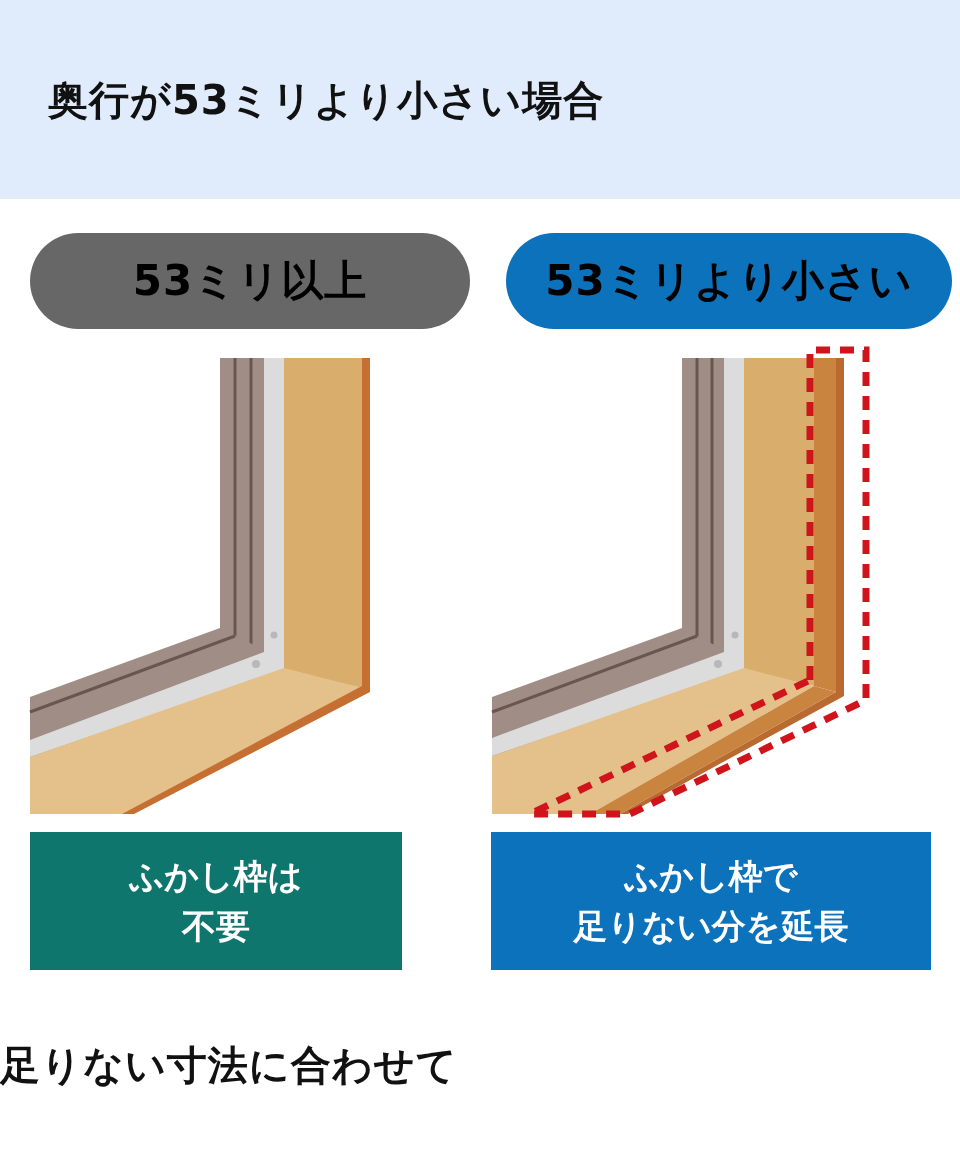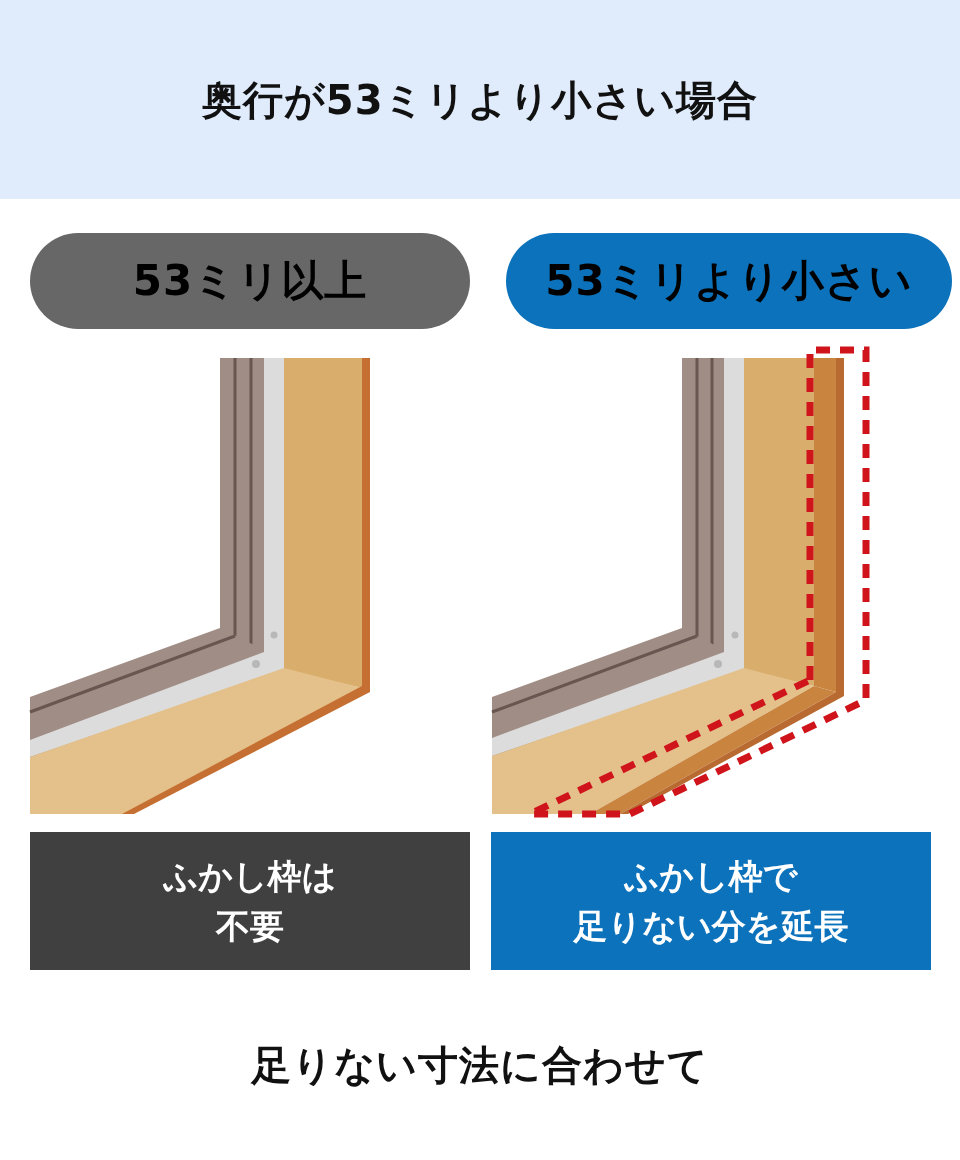--- a/index.html
+++ b/index.html
@@ -1,44 +1,45 @@
 <!DOCTYPE html>
 <html><head>
   <meta charset="utf-8">
   <style>
     * { margin: 0; padding: 0; box-sizing: border-box; }
     html, body { width: 960px; height: 1160px; background: #ffffff; overflow: hidden; }
     body { position: relative; font-family: "DejaVu Sans", "Liberation Sans", sans-serif; }
     .header {
       position: absolute; left: 0; top: 0; width: 960px; height: 199px;
       background: #e0ecfb;
-      display: flex; flex-direction: row; align-items: center; justify-content: center;
+      display: flex; flex-direction: row; align-items: center; 
       color: #111111; font-weight: bold; font-size: 40px; line-height: 62px;
       letter-spacing: 1px;
+      padding-left: 48px;
     }
     .pill {
       position: absolute; top: 233px; height: 96px; border-radius: 48px;
       display: flex; align-items: center; justify-content: center;
       color: #000000; font-size: 42px; font-weight: bold; letter-spacing: 1px;
     }
     .pill.left { left: 30px; width: 440px; background: #676767; }
     .pill.right { left: 506px; width: 446px; background: #0b72bb; }
     .illus { position: absolute; top: 340px; width: 460px; height: 490px; }
     .illus.left { left: 0px; }
     .illus.right { left: 470px; }
     .caption {
       position: absolute; top: 832px; height: 138px;
       display: flex; flex-direction: column; align-items: center; justify-content: center;
       color: #ffffff; font-size: 34px; font-weight: bold; line-height: 50px;
     }
-    .caption.left { left: 30px; width: 440px; background: #404040; }
+    .caption.left { left: 30px; width: 372px; background: #0f766e; }
     .caption.right { left: 491px; width: 440px; background: #0b72bb; }
     .footer {
       position: absolute; left: 0; top: 995px; width: 960px; height: 140px;
-      display: flex; flex-direction: column; align-items: center; justify-content: center;
+      display: flex; flex-direction: column; align-items: flex-start; justify-content: center;
       color: #111111; font-size: 40px; font-weight: bold; line-height: 66px; letter-spacing: 1px; gap: 28px;
     }
   </style>
 </head>
 <body>
 
 <div class="header">
   <div>奥行が53ミリより小さい場合</div>
 </div>
 

